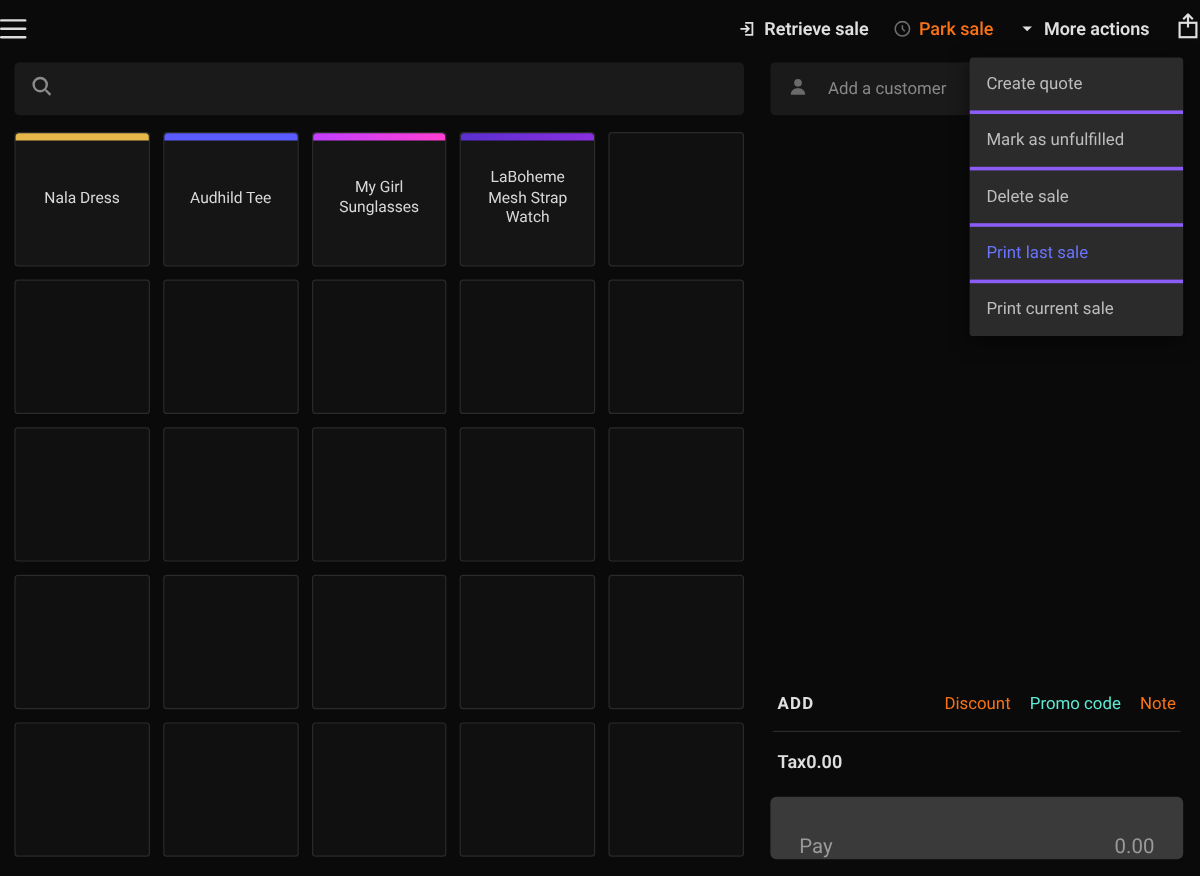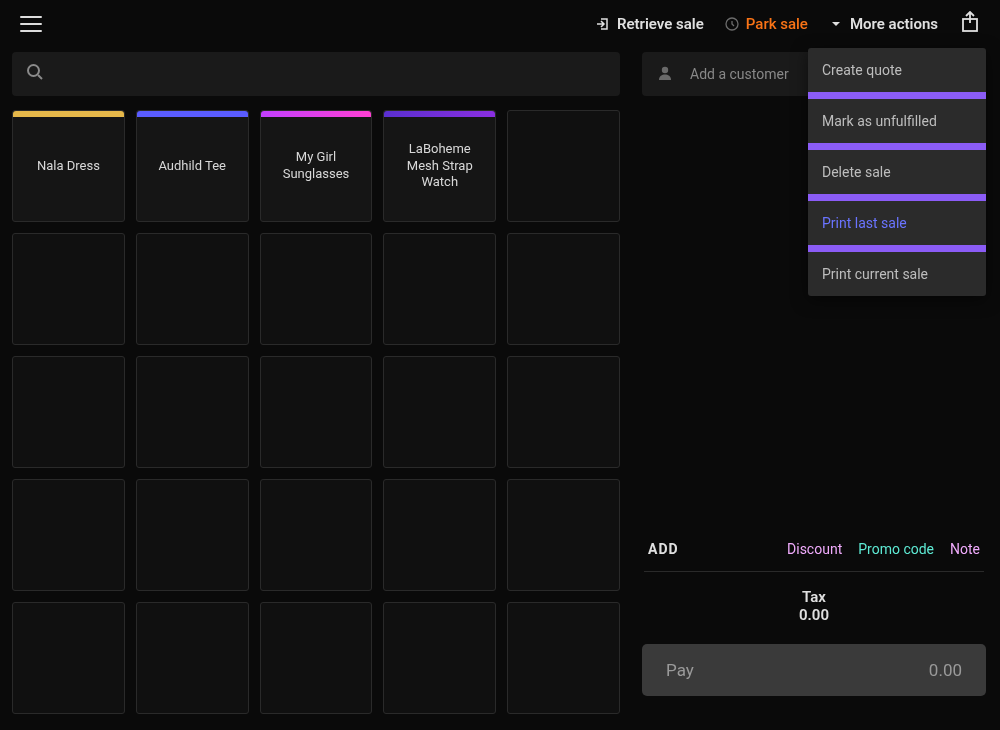--- a/index.html
+++ b/index.html
@@ -9,21 +9,21 @@
     background: #0a0a0a;
     font-family: -apple-system, BlinkMacSystemFont, "Segoe UI", Roboto, sans-serif;
     color: #e0e0e0;
     overflow: hidden;
     position: relative;
   }
   .topbar {
     height: 48px;
     display: flex;
     align-items: center;
-    padding: 0 20px;
+    padding: 0 0;
     background: #0a0a0a;
     text-align: right;
   }
   .hamburger {
     width: 22px;
     height: 16px;
     display: flex;
     flex-direction: column;
     justify-content: space-between;
     cursor: pointer;
@@ -135,58 +135,57 @@
     background: #2b2b2b;
     border-radius: 3px;
     box-shadow: 0 4px 16px rgba(0,0,0,0.5);
     z-index: 10;
     overflow: hidden;
   }
   .dropdown-menu .mi {
     padding: 14px 14px;
     font-size: 14px;
     color: #bdbdbd;
-    border-bottom: 7px solid #8b5cf6;
+    border-bottom: 3px solid #8b5cf6;
     cursor: pointer;
   }
   .dropdown-menu .mi:last-child { border-bottom: none; }
   .dropdown-menu .mi.highlight { color: #6a74ff; }
   .cart-spacer { flex: 1; }
   .add-row {
     display: flex;
     align-items: center;
     padding: 14px 6px;
     font-size: 14px;
     gap: 35px;
   }
   .add-row .add-label { font-weight: 700; letter-spacing: 1px; }
   .add-row .links { margin-left: auto; display: flex; gap: 16px; }
   .add-row .links span { cursor: pointer; }
-  .add-row .links .active { color: #f0abfc; text-align: right; }
+  .add-row .links .active { color: #f97316; text-align: right; }
   .add-row .links .disabled { color: #5eead4; }
   .divider { height: 1px; background: #2a2a2a; margin: 0 2px; }
   .tax-row {
     display: flex;
     align-items: center;
     padding: 16px 6px 20px 6px;
     font-size: 15px;
     font-weight: 600;
-    flex-direction: column;
   }
   .pay-button {
     background: #3a3a3a;
     color: #9a9a9a;
     border-radius: 5px;
     height: 52px;
     display: flex;
-    align-items: center;
+    align-items: flex-end;
     padding: 0 24px;
     font-size: 17px;
     cursor: pointer;
-    margin-bottom: 20px;
+    margin-bottom: 0;
   }
   .pay-button .amt { margin-left: auto; }
 </style>
 </head>
 <body>
 
 <div class="topbar">
   <div class="hamburger">
     <span></span>
       <span></span>

